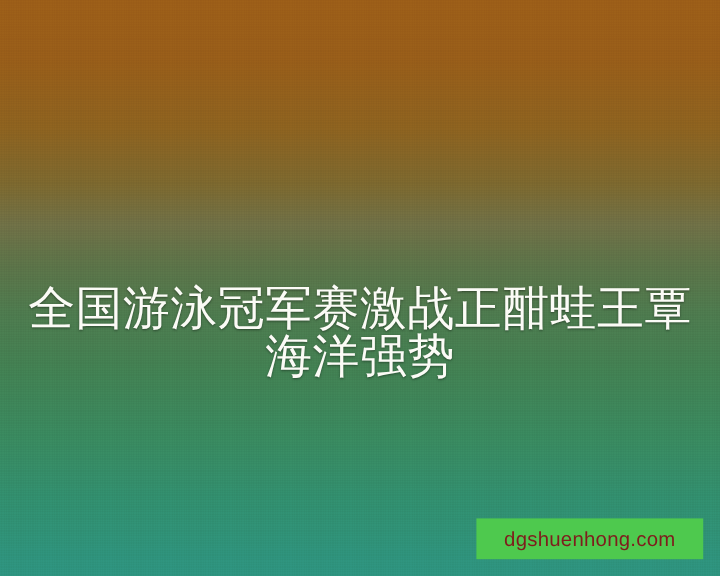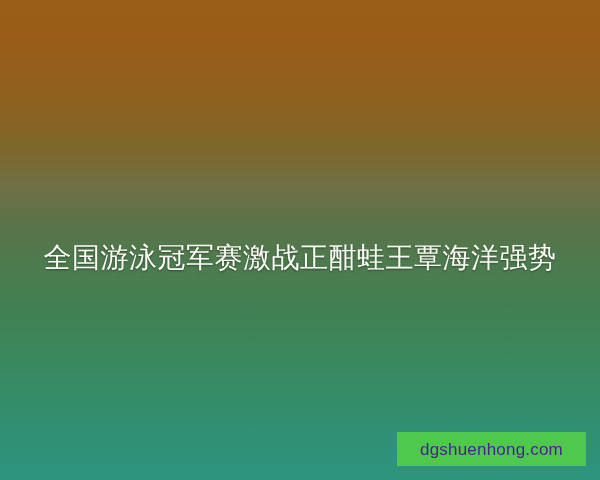--- a/index.html
+++ b/index.html
@@ -46,21 +46,21 @@
     mix-blend-mode: overlay;
   }
 
   #headline {
     position: absolute;
     left: 0;
     right: 0;
     top: 198px;
     text-align: center;
     color: #fbfbf6;
-    font-size: 28px;
+    font-size: 39px;
     line-height: 40px;
     letter-spacing: 0.5px;
     font-weight: 400;
     text-shadow: 0 1px 2px rgba(0,0,0,0.42);
     white-space: pre-line;
     padding: 0 10px;
     box-sizing: border-box;
   }
   .hl-line {
     display: block;
@@ -71,21 +71,21 @@
     left: 397px;
     top: 432px;
     width: 189px;
     height: 34px;
     background: #4ec94e;
     display: flex;
     align-items: center;
     justify-content: center;
   }
   #watermark-text {
-    color: #4c1d95;
+    color: #7f1d1d;
     font-size: 17px;
     line-height: 17px;
     letter-spacing: 0.2px;
     font-family: "Liberation Sans", sans-serif;
     font-weight: 400;
   }
 </style>
 </head>
 <body>
 

